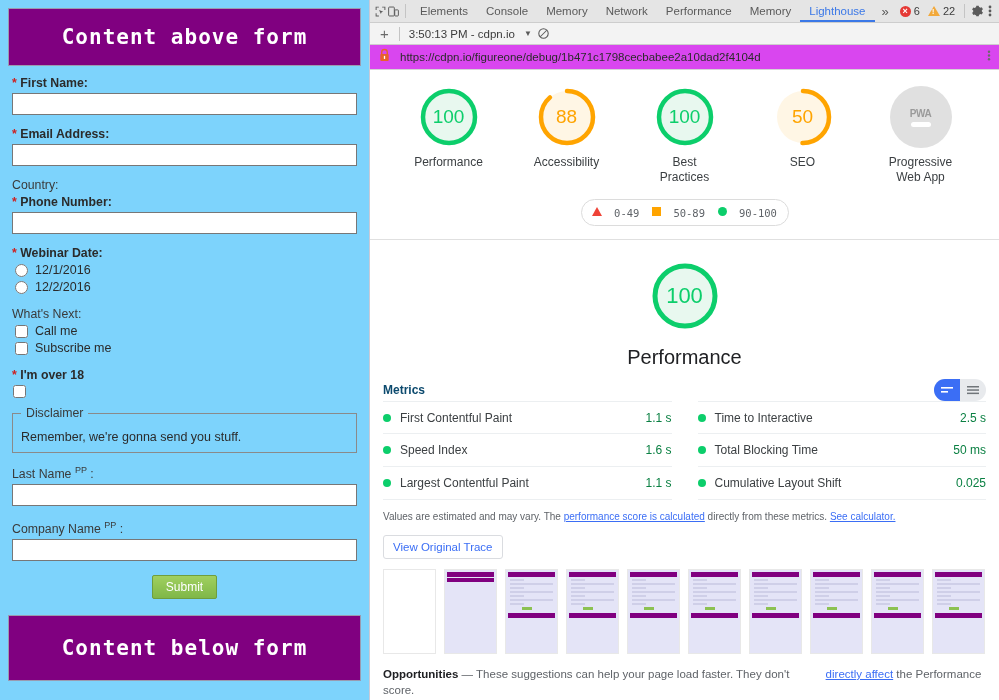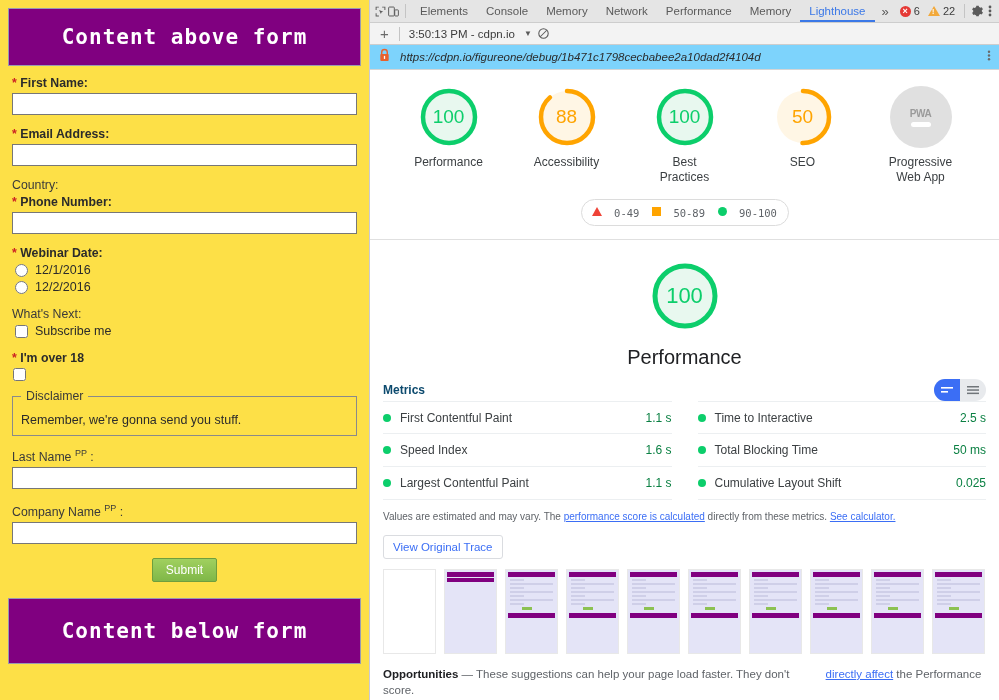--- a/index.html
+++ b/index.html
@@ -8,21 +8,21 @@
     width: 999px; height: 700px;
     font-family: "Liberation Sans", sans-serif;
     background: #fff;
     overflow: hidden;
     display: flex;
   }
 
   
   #page-pane {
     width: 370px; height: 700px;
-    background: #fde047;
+    background: #7dd3fc;
     border-right: 1px solid #c9c9d6;
     overflow: hidden;
     position: relative;
     flex: 0 0 370px;
   }
   .banner {
     margin: 8px 8px 0 8px;
     background: #800080;
     color: #fff;
     text-align: center;
@@ -120,22 +120,21 @@
     font-size: 11.5px; color:#3c3c3c;
   }
   .plus-btn { font-size: 15px; color:#6a6a6a; padding: 0 5px; cursor:pointer; }
   .run-label { padding: 0 4px; cursor:pointer; }
   .caret { font-size: 8px; color:#5a5a5a; padding: 0 5px; cursor:pointer;}
   .clear-icon { cursor:pointer; display:flex; align-items:center; }
 
   .url-bar {
     height: 25px; flex: 0 0 25px; display:flex; align-items:center;
     border-bottom: 1px solid #d5d5d5; padding: 0 8px; gap: 9px;
-    background: #7dd3fc;
-    font-style: italic;
+    background: #d946ef;
   }
   .url-text { font-size: 11.5px; color: #2b2b2b; flex: 1 1 auto; overflow:hidden;
               white-space: nowrap; text-overflow: ellipsis; }
   .url-kebab { color:#6a6a6a; font-size: 12px; cursor:pointer; letter-spacing:0;}
 
   .lh-scroll { flex: 1 1 auto; overflow: hidden; background:#fff; position:relative;}
 
   .gauges {
     display:flex; justify-content:center; gap: 24px; padding: 16px 0 4px 0;
   }
@@ -268,20 +267,24 @@
       <span>12/1/2016</span>
     </label>
     <label class="radio-row">
       <input type="radio" name="wdate" style="">
       <span>12/2/2016</span>
     </label>
 
     <div class="group-gap"></div>
 
     <div class="fld-label plain">What's Next:</div>
+    <label class="check-row">
+      <input type="checkbox" style="">
+      <span>Call me</span>
+    </label>
     <label class="check-row">
       <input type="checkbox" style="">
       <span>Subscribe me</span>
     </label>
 
     <div class="group-gap"></div>
 
     <div class="fld-label">
       <span class="req">*</span>
       <span>I'm over 18</span>

